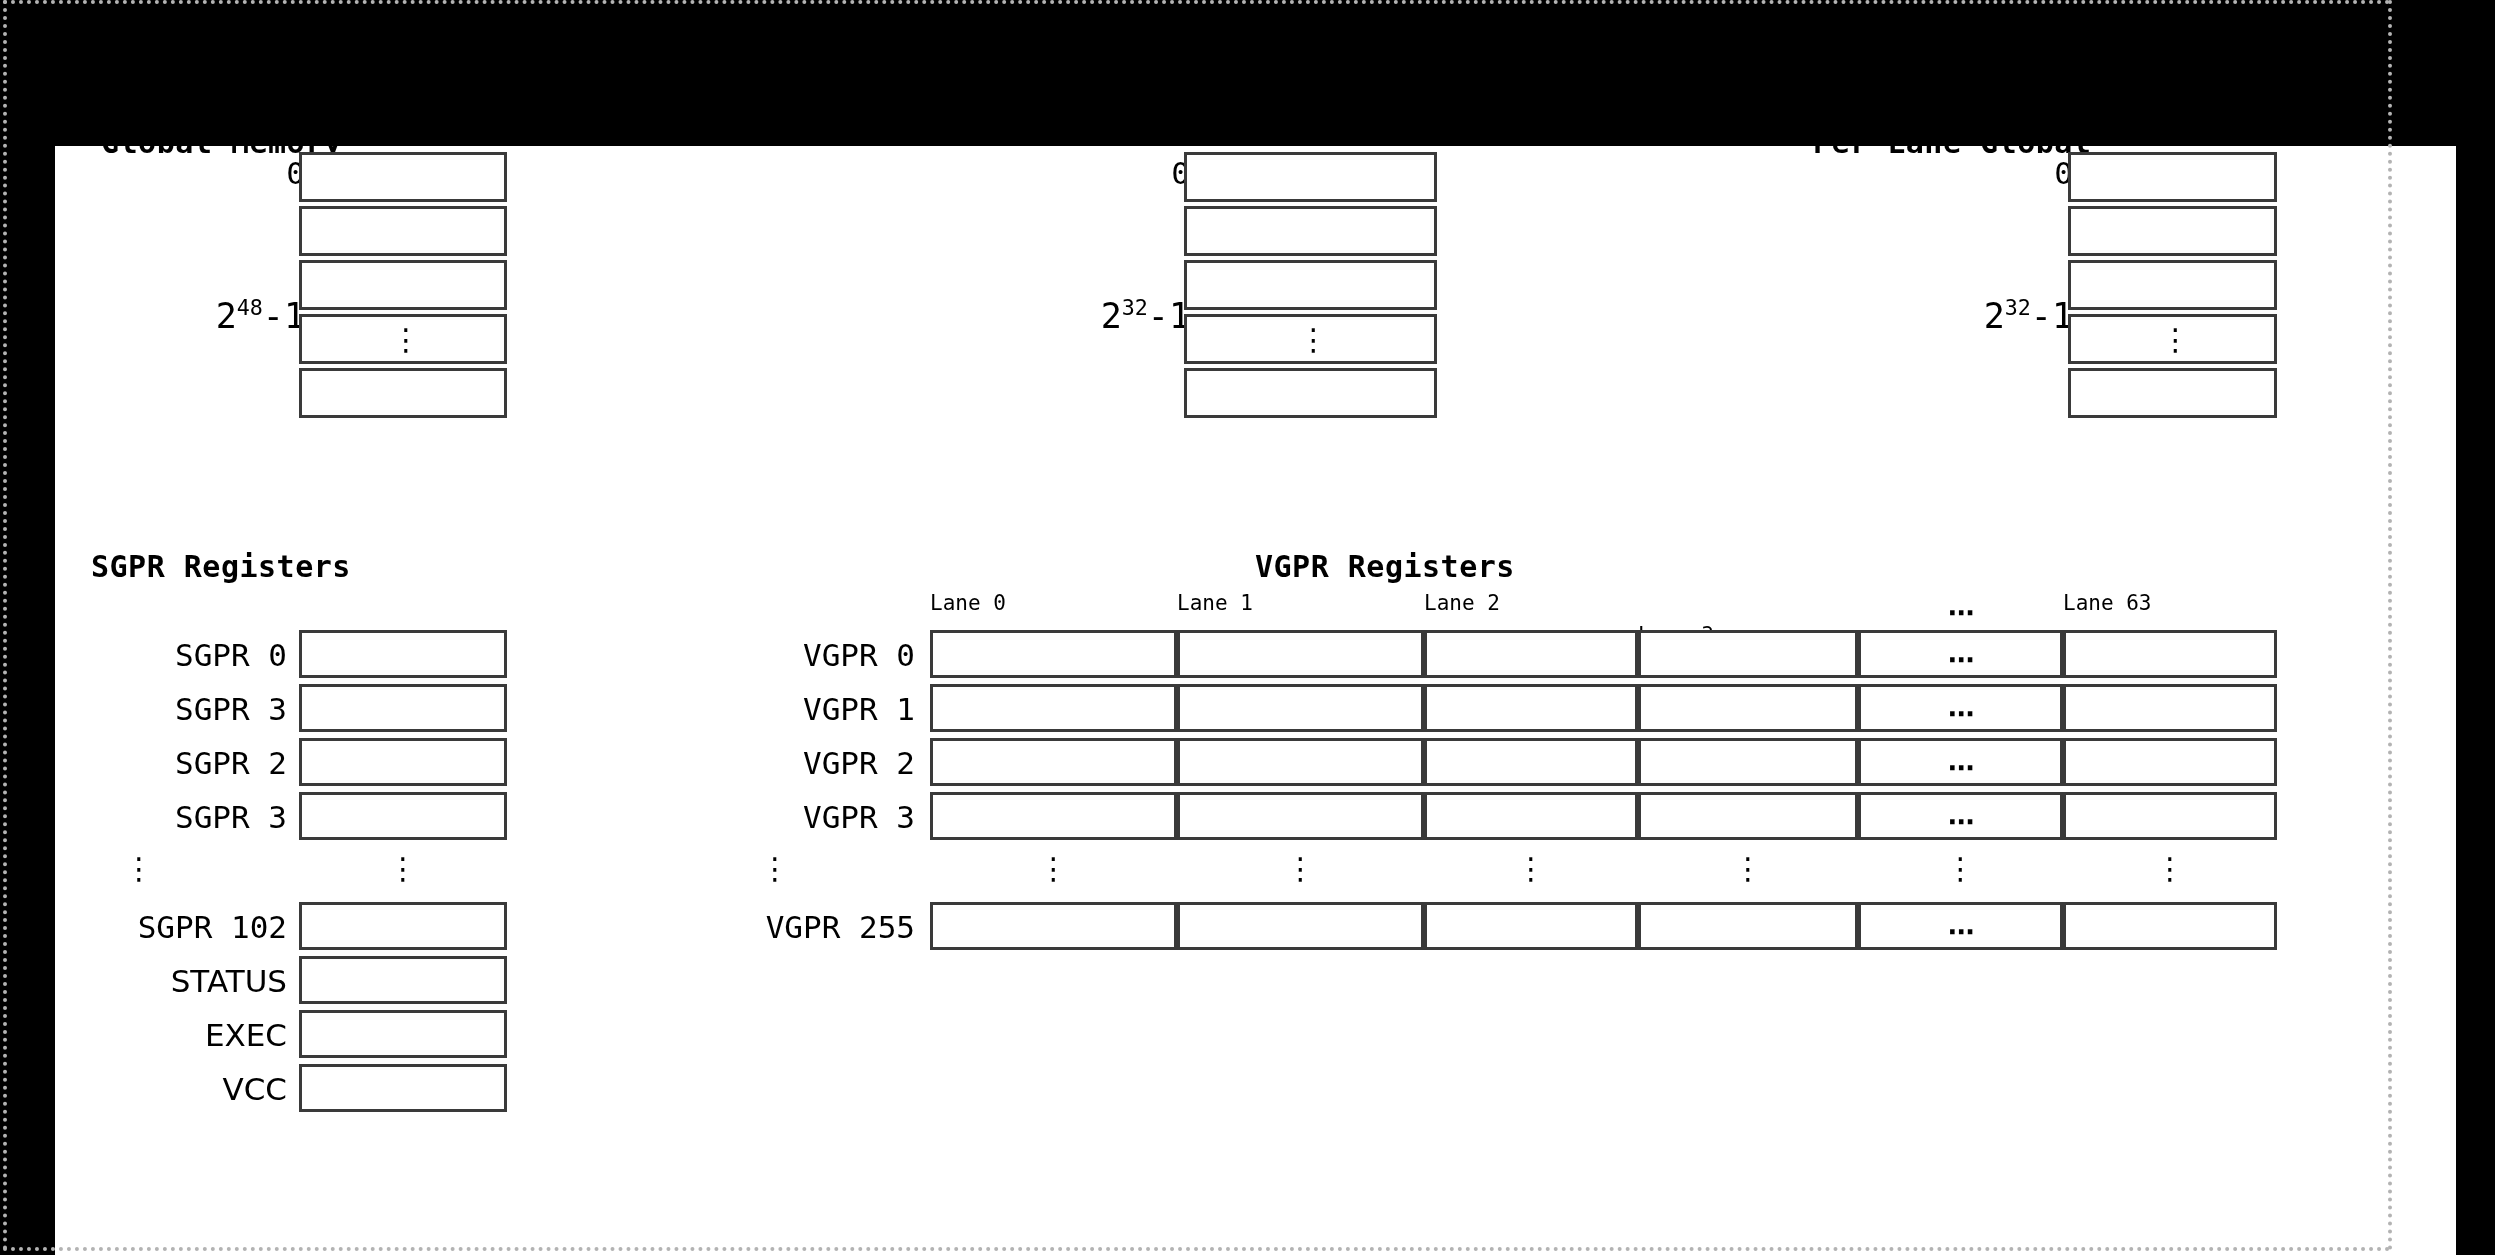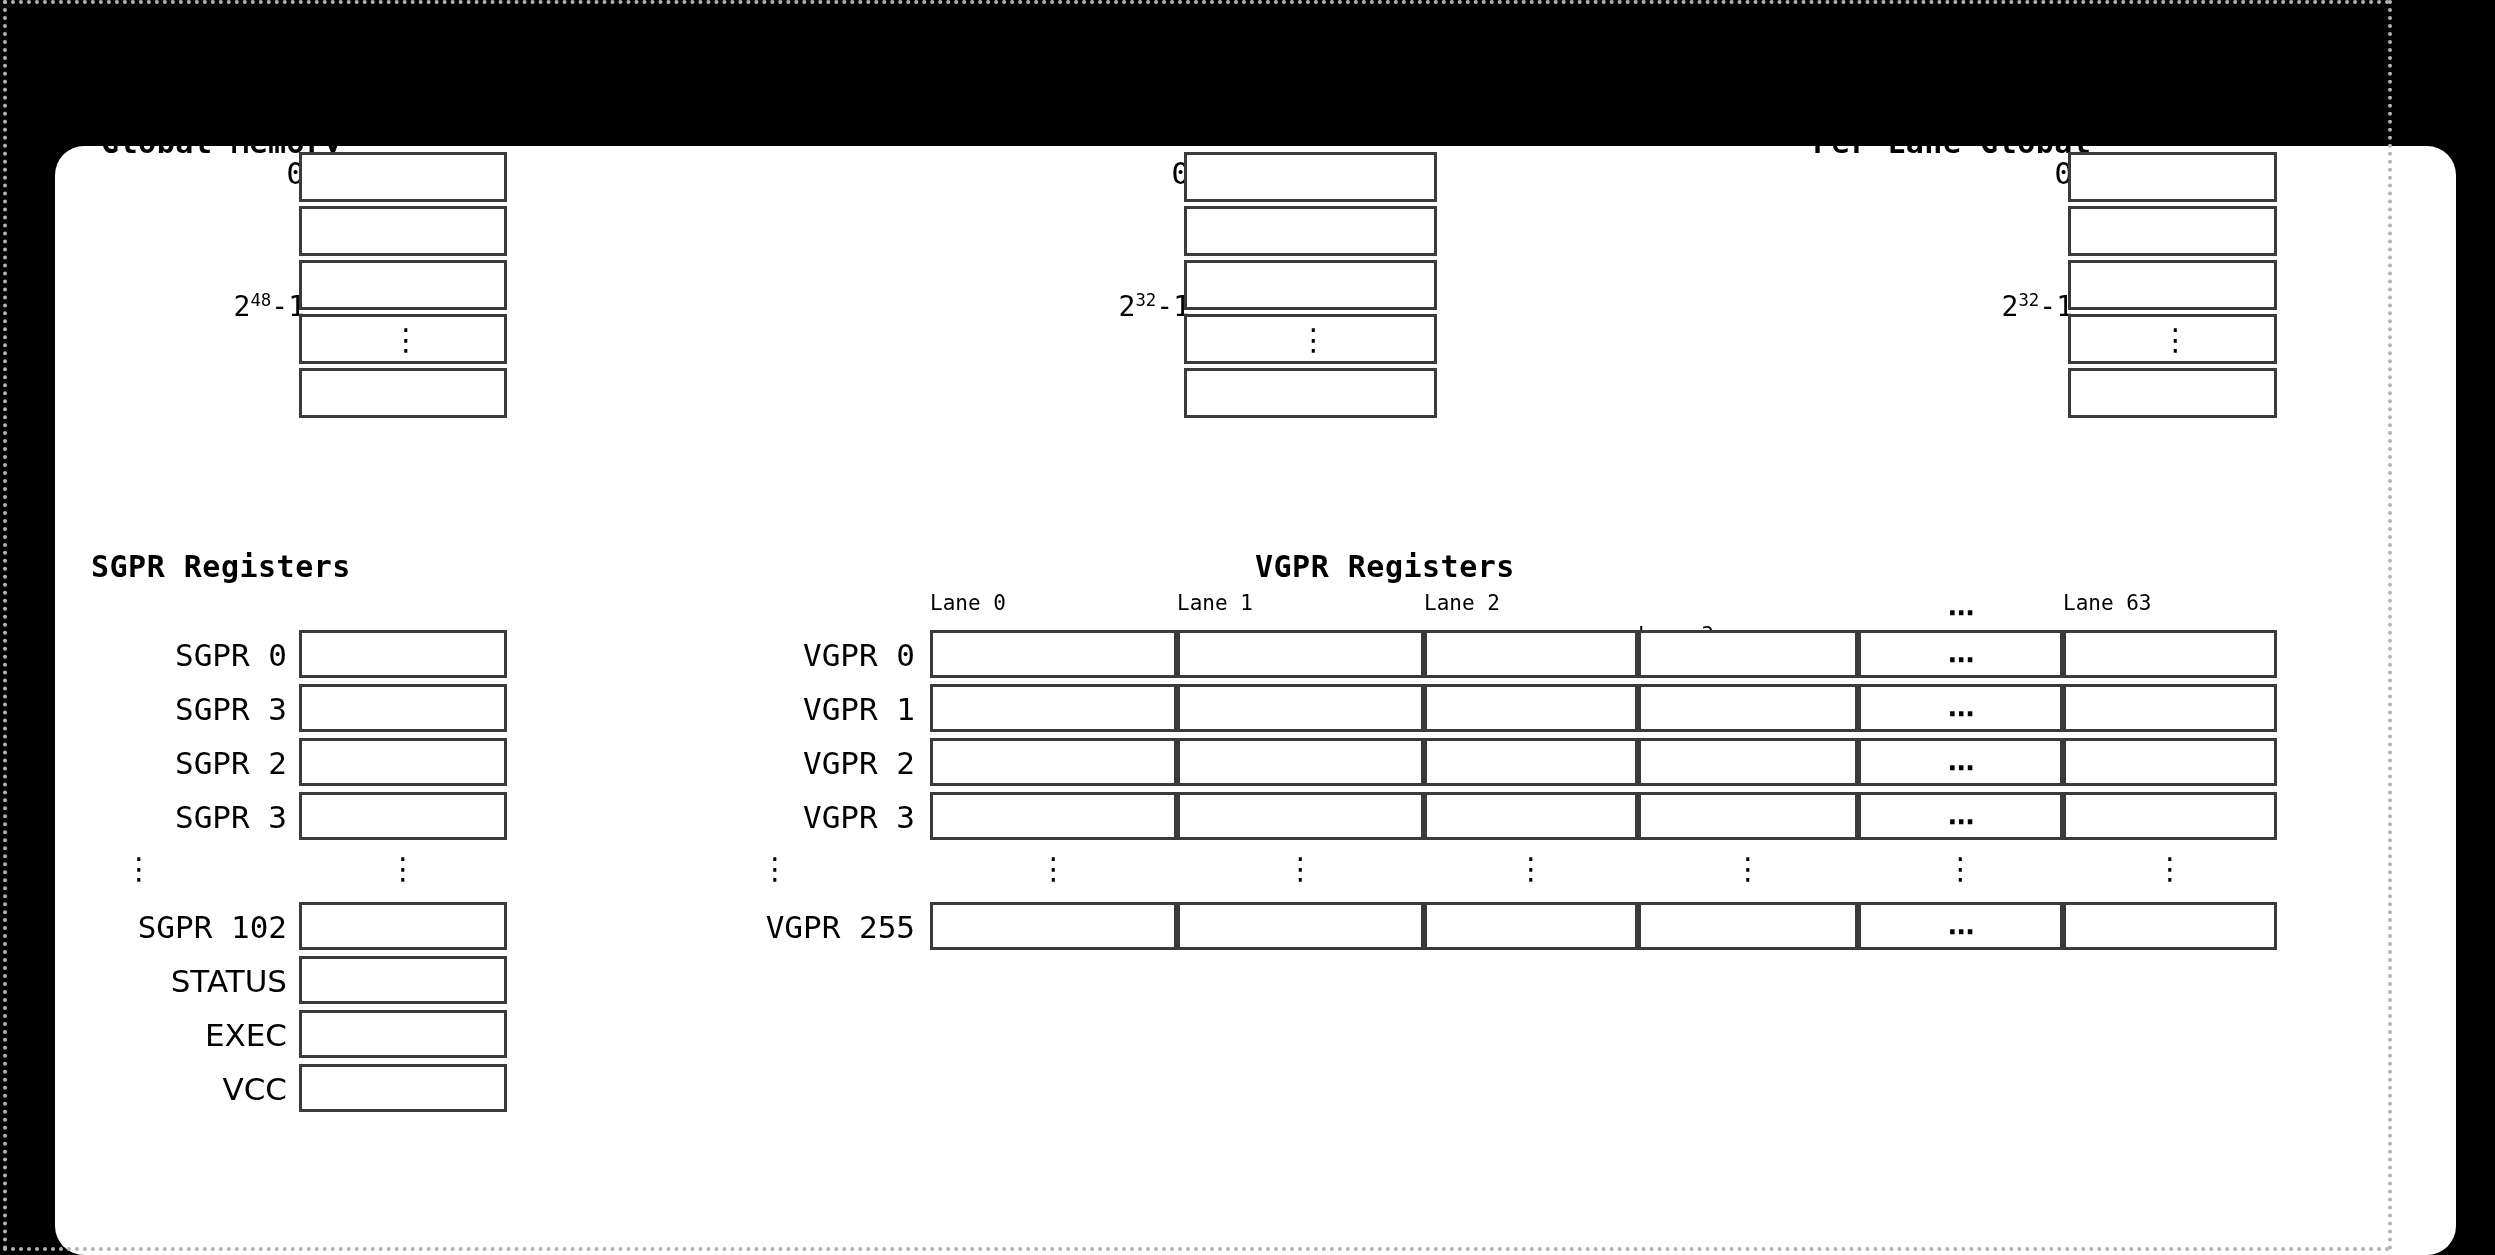--- a/index.html
+++ b/index.html
@@ -37,21 +37,20 @@
   }
 
   
   #canvas {
     position: absolute;
     left: 55px;
     top: 146px;
     width: 2401px;
     height: 1109px;
     background: #ffffff;
-    border-radius: 29px;
   }
 
   .lbl {
     position: absolute;
     color: #000000;
     white-space: nowrap;
     line-height: 1;
   }
 
   .section-title {
@@ -101,22 +100,23 @@
     color: #000000;
     font-size: 26px;
     font-weight: bold;
     line-height: 1;
     text-align: center;
     letter-spacing: -1px;
     font-family: "DejaVu Sans", "Liberation Sans", sans-serif;
   }
 
   .sup-label {
-    font-size: 28px;
+    font-size: 35px;
     white-space: nowrap;
+    margin-top: 6px;
   }
   .sup-label sup {
     font-size: 0.62em;
     vertical-align: super;
     line-height: 0;
   }
 </style>
 </head>
 <body>
 

